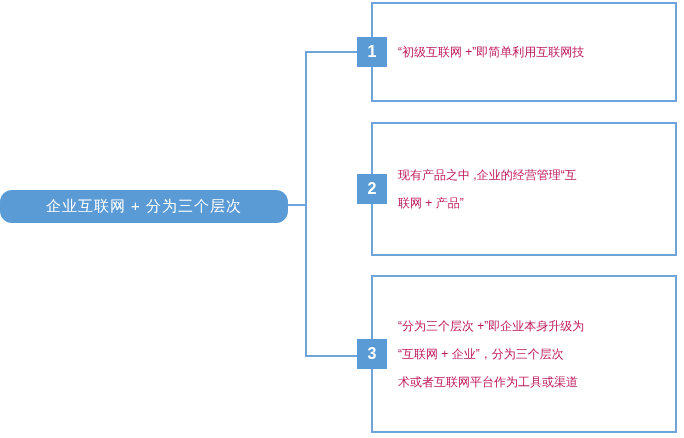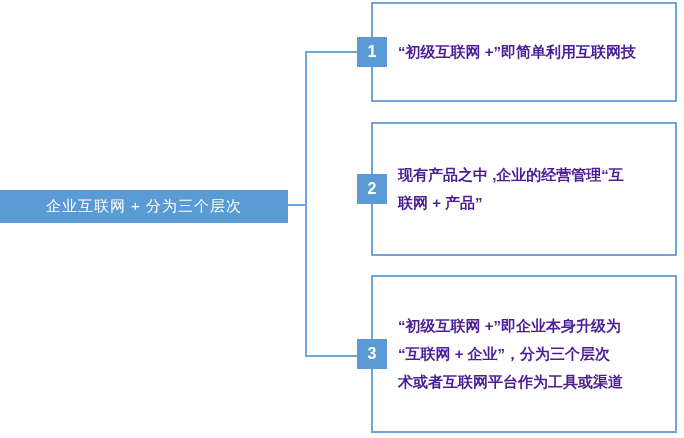--- a/index.html
+++ b/index.html
@@ -23,20 +23,21 @@
     width: 288px;
     height: 33px;
     background: #5B9BD5;
     color: #ffffff;
     font-size: 15px;
     display: flex;
     align-items: center;
     justify-content: center;
     letter-spacing: 1px;
     white-space: nowrap;
+    border-radius: 12px;
   }
   
   .line {
     position: absolute;
     background: #6FA4DB;
   }
   .conn-main   { left: 288px; top: 204px; width: 19px;  height: 2px; }
   .trunk       { left: 305px; top: 51px;  width: 2px;   height: 306px; }
   .branch-top  { left: 305px; top: 51px;  width: 53px;  height: 2px; }
   .branch-bot  { left: 305px; top: 355px; width: 53px;  height: 2px; }
@@ -51,25 +52,24 @@
     display: flex;
     flex-direction: column;
     justify-content: center;
     padding-left: 25px;
     padding-right: 5px;
   }
   .box-1 { top: 2px;   height: 100px; }
   .box-2 { top: 122px; height: 134px; }
   .box-3 { top: 275px; height: 158px; }
   .level-box .text-line {
-    color: #4c1d95;
-    font-size: 15px;
+    color: #be185d;
+    font-size: 12px;
     line-height: 28px;
     white-space: nowrap;
-    font-weight: bold;
   }
   
   .num-badge {
     position: absolute;
     left: -16px;
     top: 50%;
     transform: translateY(-50%);
     width: 30px;
     height: 30px;
     background: #5B9BD5;
@@ -99,18 +99,18 @@
   </div>
 
   <div class="level-box box-2">
     <div class="num-badge">2</div>
     <div class="text-line">现有产品之中 ,企业的经营管理“互</div>
     <div class="text-line">联网 + 产品”</div>
   </div>
 
   <div class="level-box box-3">
     <div class="num-badge">3</div>
-    <div class="text-line">“初级互联网 +”即企业本身升级为</div>
+    <div class="text-line">“分为三个层次 +”即企业本身升级为</div>
     <div class="text-line">“互联网 + 企业”，分为三个层次</div>
     <div class="text-line">术或者互联网平台作为工具或渠道</div>
   </div>
 
 </div>
 
 </body></html>

